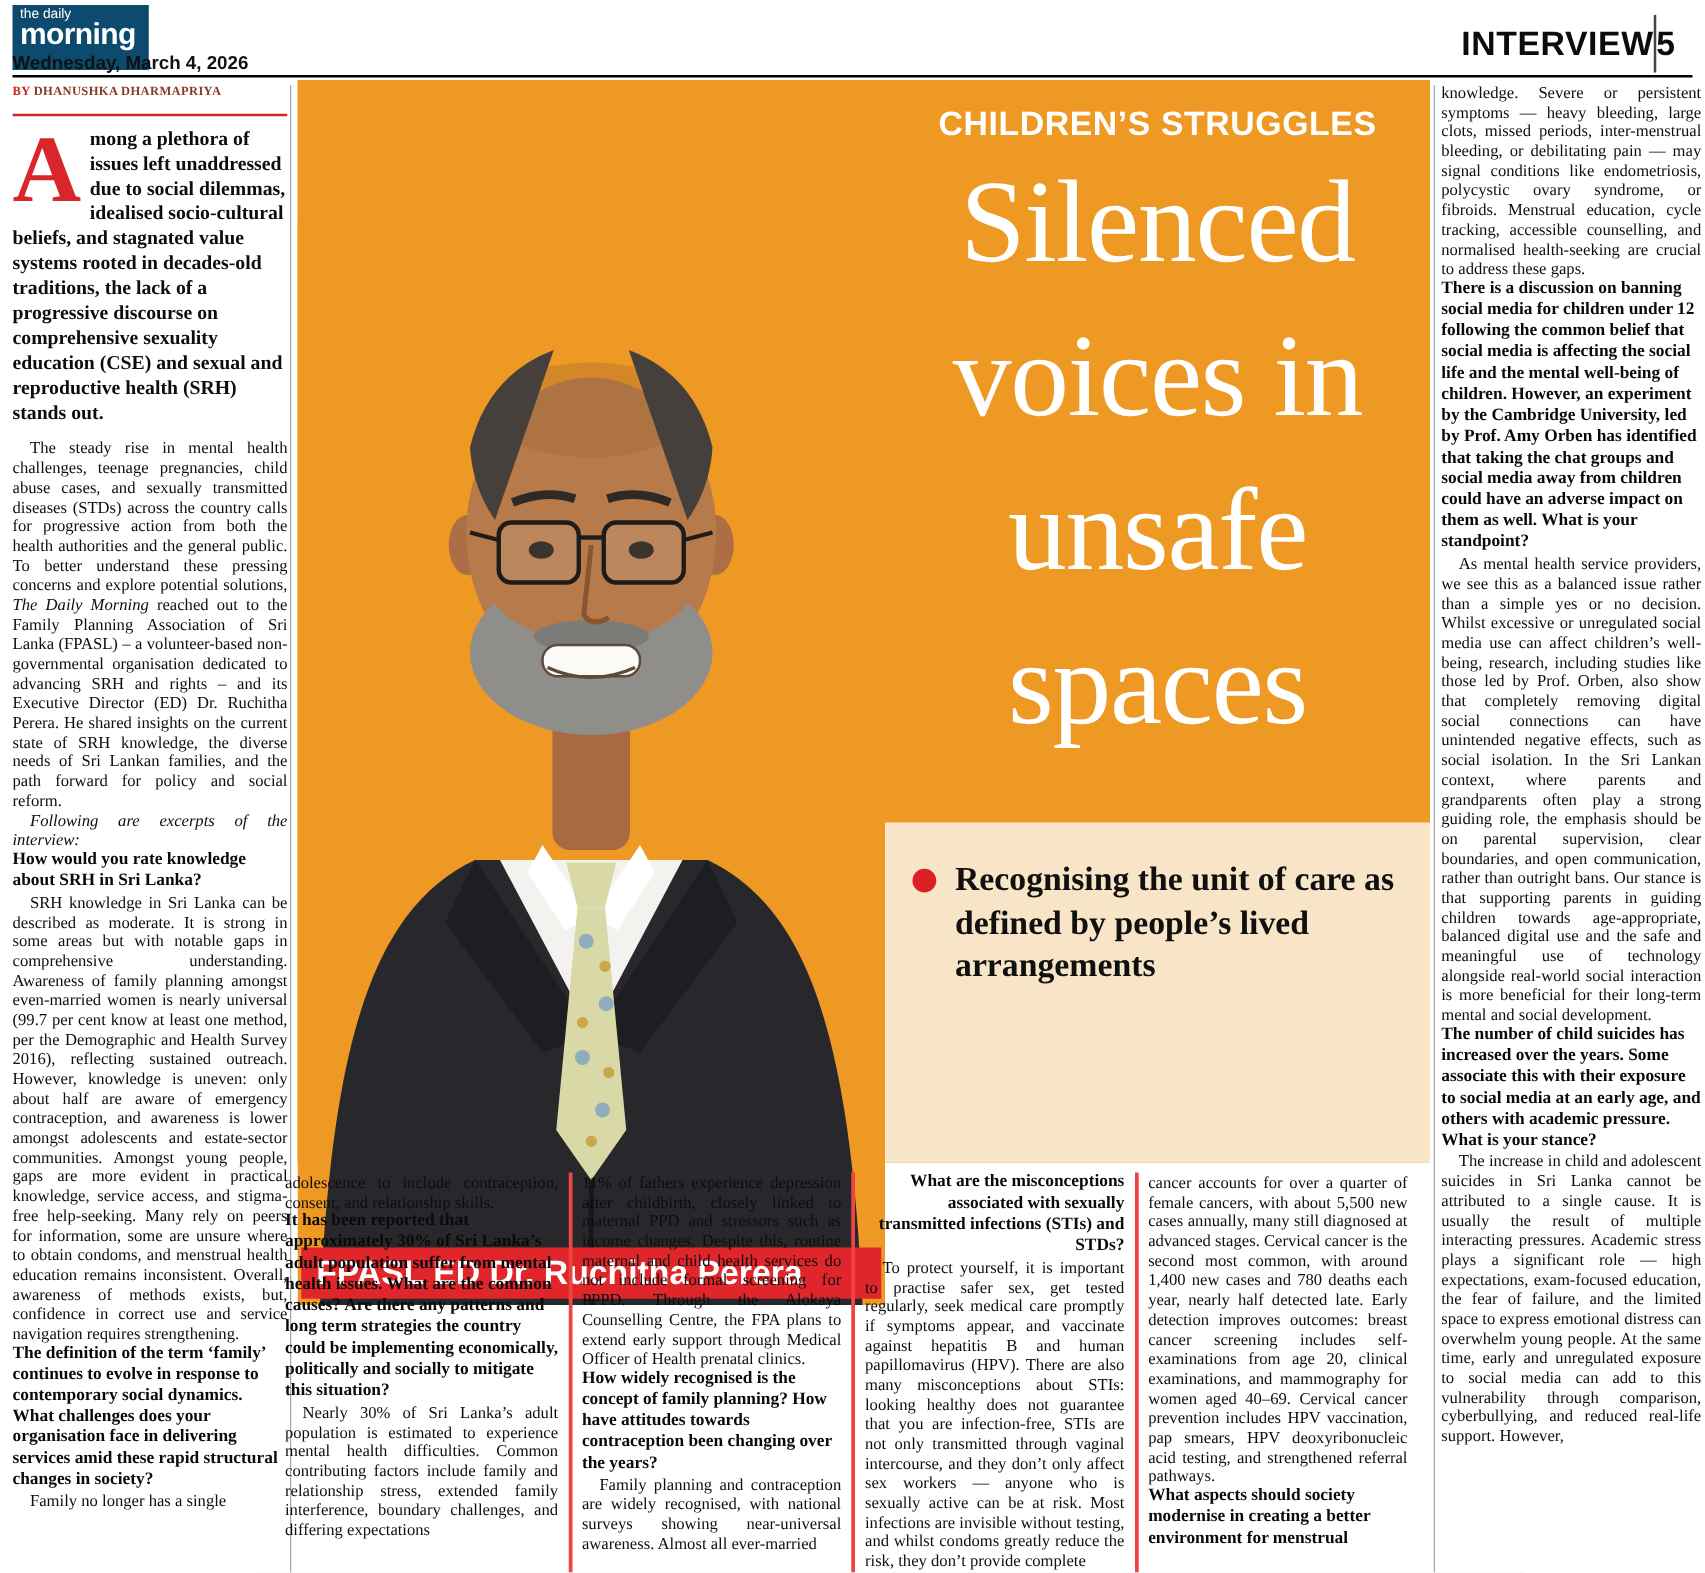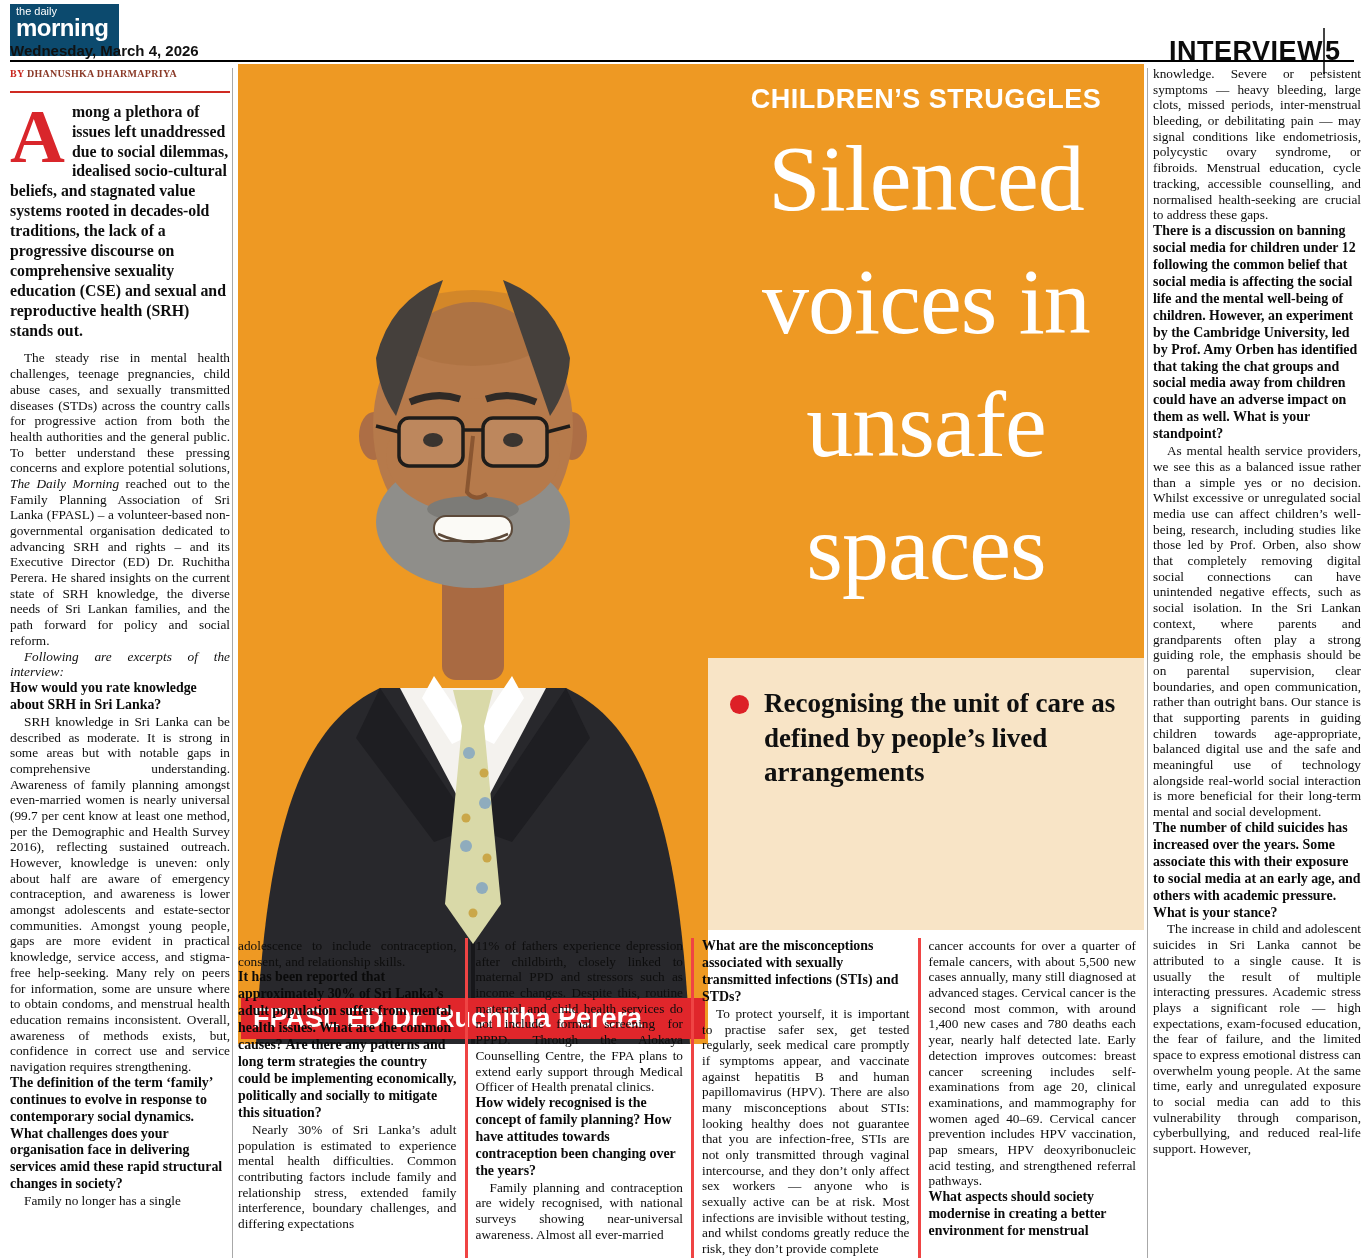--- a/index.html
+++ b/index.html
@@ -5,21 +5,21 @@
   * { margin:0; padding:0; box-sizing:border-box; }
   body { background:#e8e8e8; font-family:"Liberation Sans", sans-serif; }
   .page { position:relative; width:1364px; height:1258px; background:#fff; overflow:hidden; margin:0 auto; }
 
   
   .masthead { position:absolute; left:10px; top:4px; }
   .logo { display:inline-block; background:#0c4a6e; color:#fff; padding:2px 10px 16px 6px; }
   .logo-top { display:block; font-size:11px; line-height:1; }
   .logo-main { display:block; font-weight:bold; font-size:24px; line-height:0.95; letter-spacing:-0.5px; }
   .date { position:absolute; left:0; top:38px; font-weight:bold; font-size:15px; color:#111; white-space:nowrap; }
-  .section { position:absolute; right:24px; top:28px; display:flex; align-items:center; }
+  .section { position:absolute; right:24px; top:12px; display:flex; align-items:center; }
   .section-label { font-weight:bold; font-size:27px; letter-spacing:0.5px; color:#0c0c0c; }
   .section-bar { width:2px; height:46px; background:#444; }
   .page-num { font-weight:bold; font-size:27px; color:#0c0c0c; }
   .header-rule { position:absolute; left:10px; right:10px; top:60px; height:2px; background:#000; }
 
   
   .vrule { position:absolute; width:1px; background:#a8a8a8; }
 
   
   .serif { font-family:"Liberation Serif", serif; font-size:13.3px; line-height:1.18; color:#0d0d0d; text-align:justify; }
@@ -42,25 +42,25 @@
   .caption-bar { position:absolute; left:3px; bottom:5px; width:464px; height:41px; background:#e0262b; color:#fff; font-weight:bold; font-size:27px; line-height:41px; padding-left:12px; white-space:nowrap; overflow:hidden; }
   .head-area { position:absolute; left:470px; top:0; right:0; bottom:0; }
   .kicker { margin-top:20px; text-align:center; color:#fff; font-weight:bold; font-size:27px; letter-spacing:0.5px; }
   .headline { margin-top:2px; text-align:center; color:#fff; font-family:"Liberation Serif", serif; font-weight:normal; font-size:94px; line-height:1.31; letter-spacing:-1px; }
   .bullets { position:absolute; left:0; right:0; bottom:0; height:272px; background:#f8e4c6; padding:28px 22px 10px 22px; }
   .bullet-item { display:flex; gap:15px; margin-bottom:20px; }
   .bullet-dot { flex:none; width:19px; height:19px; border-radius:50%; background:#dd2026; margin-top:9px; }
   .bullet-text { font-family:"Liberation Serif", serif; font-weight:bold; font-size:27px; line-height:1.28; color:#101010; }
 
   
-  .bottom-cols { position:absolute; left:238px; top:938px; width:906px; height:320px; display:grid; grid-template-columns:repeat(4,1fr); }
+  .bottom-cols { position:absolute; left:228px; top:938px; width:906px; height:320px; display:grid; grid-template-columns:repeat(4,1fr); }
   .bcol { overflow:hidden; padding:0 8px; }
   .bcol:first-child { padding-left:0; }
   .bcol + .bcol { border-left:3px solid #ef4444; }
-  .bcol .q:first-child { margin-top:0; }
+  .bcol .q:first-child { margin-top:0;text-align:right; }
 
   
   .col6 { position:absolute; left:1153px; top:66px; width:208px; height:1190px; overflow:hidden; }
   .col6 .q:first-of-type { margin-top:14px; }
 </style>
 </head>
 <body>
 
 <div class="page">
 

